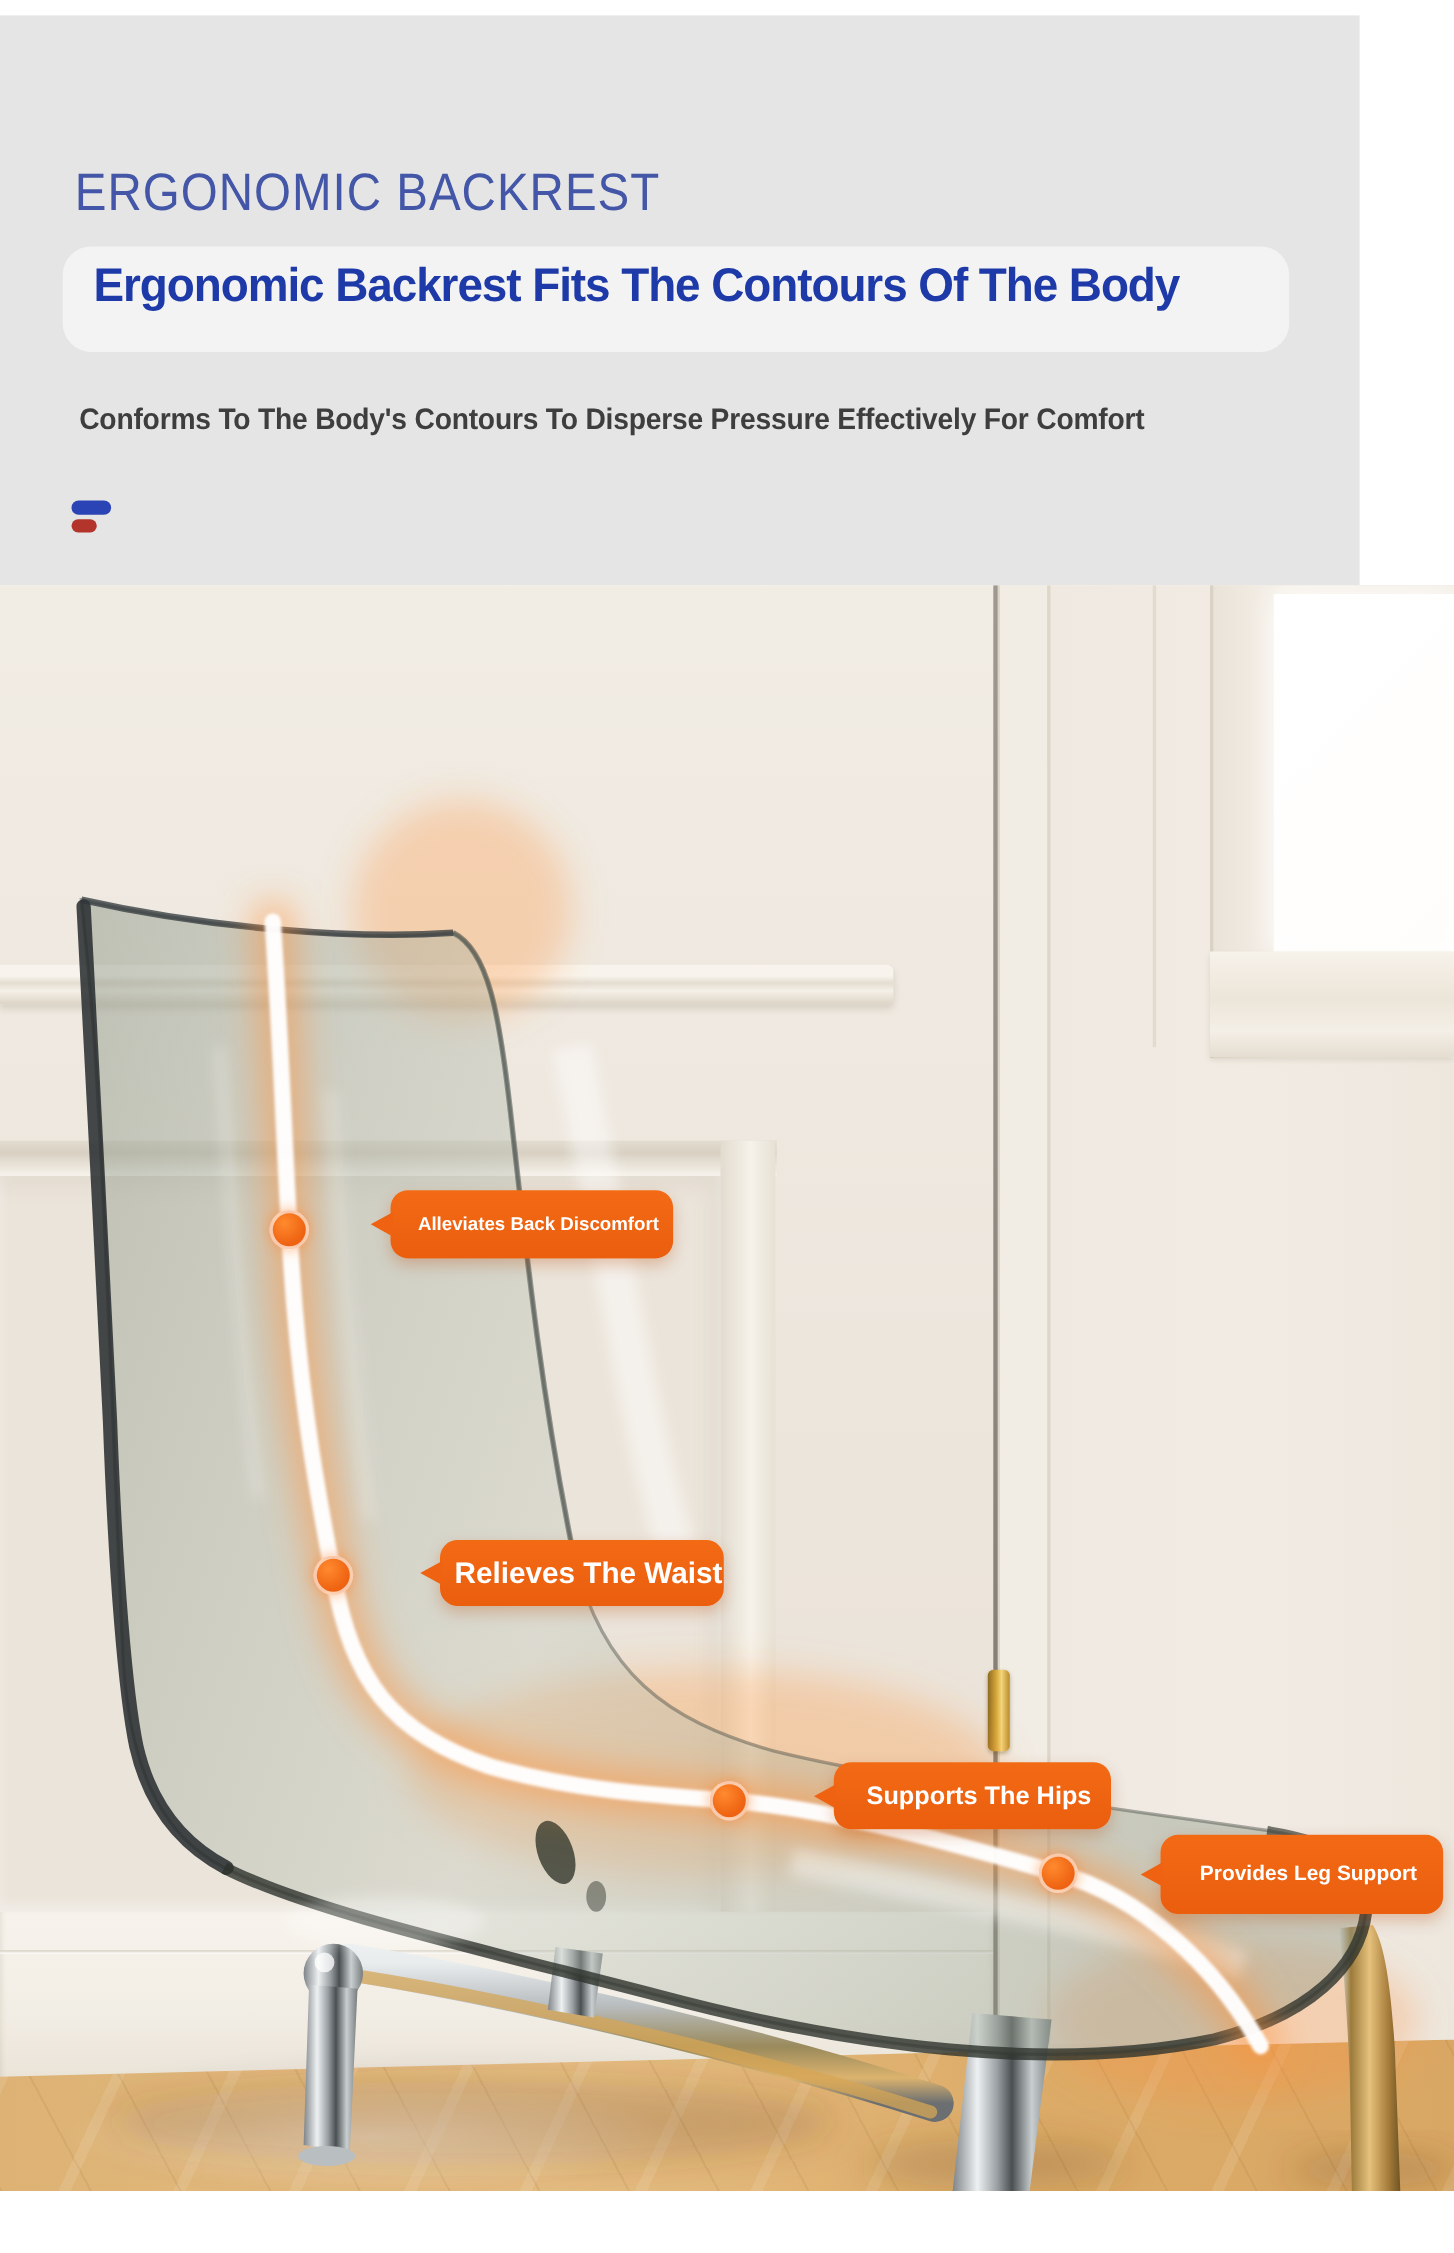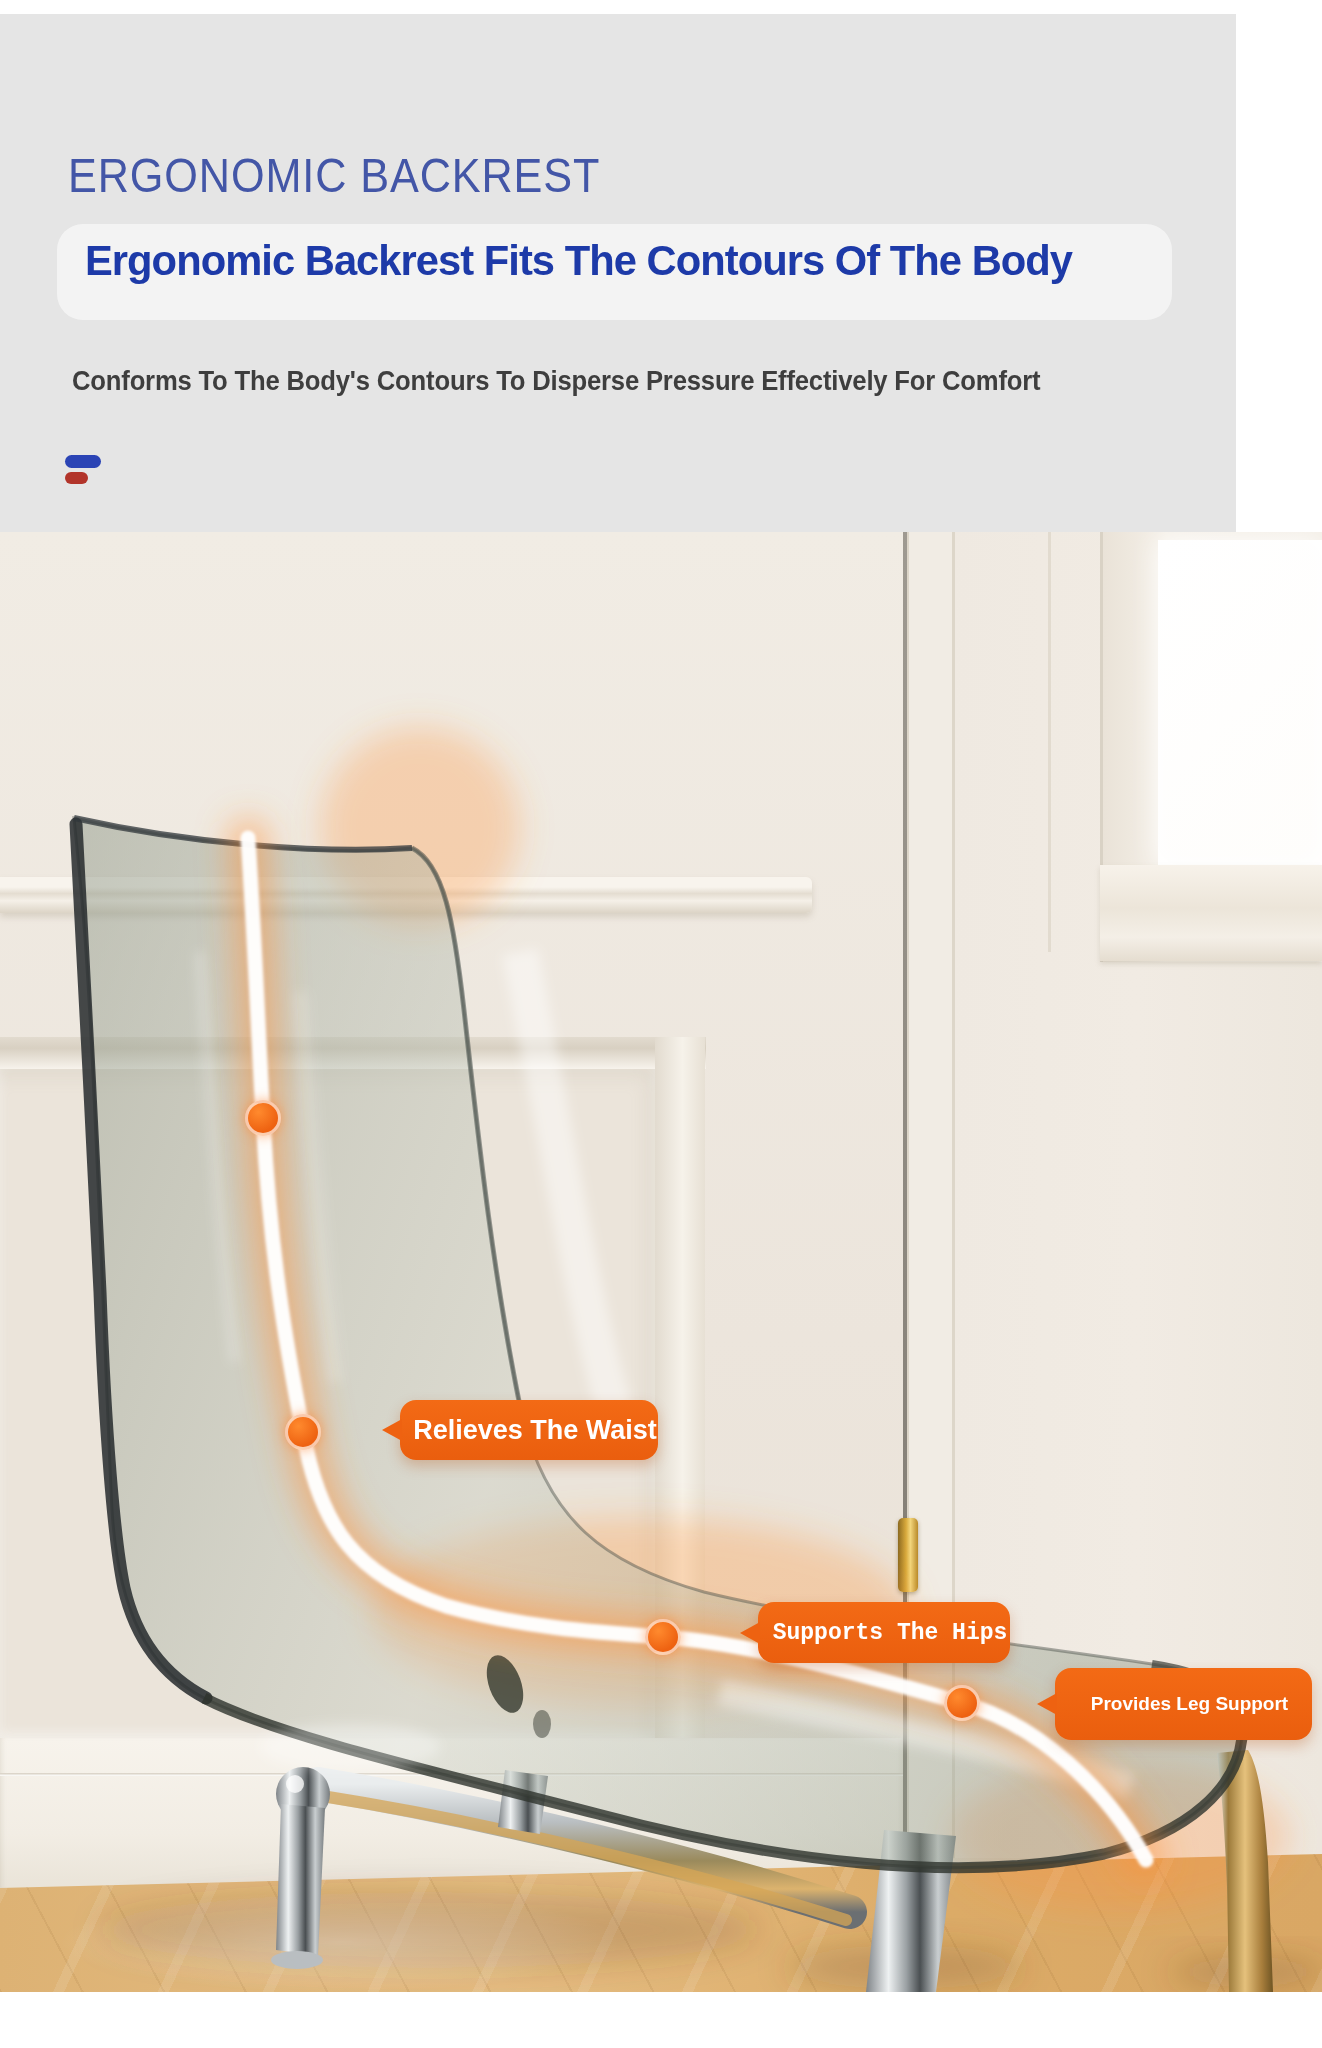--- a/index.html
+++ b/index.html
@@ -75,21 +75,21 @@
        background:radial-gradient(circle at 35% 30%,#ff8a2e,#ee6211 70%);
        border:3px solid rgba(255,255,255,.65);box-shadow:0 0 12px rgba(255,130,45,.55);}
   .bubble{position:absolute;display:flex;align-items:center;justify-content:center;
        background:linear-gradient(180deg,#f36a15,#ea5e0e);border-radius:16px;color:#ffffff;
        font-weight:700;box-shadow:0 6px 14px rgba(180,70,0,.28);padding-left:12px;}
   .bubble .tail{position:absolute;left:-18px;top:50%;transform:translateY(-50%);width:0;height:0;
        border-style:solid;border-width:11px 20px 11px 0;
        border-color:transparent #ee6211 transparent transparent;}
   .b1{left:355px;top:550px;width:245px;height:62px;font-size:17px;}
   .b2{left:400px;top:868px;width:246px;height:60px;font-size:27px;}
-  .b3{left:758px;top:1070px;width:240px;height:61px;font-size:23px;font-family:Liberation Mono, monospace;}
+  .b3{left:758px;top:1070px;width:240px;height:61px;font-size:23px;}
   .b4{left:1055px;top:1136px;width:245px;height:72px;font-size:19px;}
 
   .strip-top{position:absolute;left:0;top:0;width:1322px;height:14px;background:#ffffff;}
   .strip-bottom{position:absolute;left:0;top:1992px;width:1322px;height:56px;background:#ffffff;}
 </style>
 </head>
 <body>
 
 <div class="stage">
 
@@ -210,20 +210,24 @@
       <path d="M248,306 C256,430 258,498 263,586 C270,718 285,808 303,900 C320,996 356,1044 446,1074
                C520,1095 592,1100 663,1105 C758,1112 882,1148 962,1171 C1038,1192 1106,1256 1146,1328" fill="none" stroke="rgba(255,255,255,.97)" stroke-width="15" stroke-linecap="round" filter="url(#b2)"></path>
     </svg>
     </div>
 
     <div class="dot" style="left:263px;top:586px;"></div>
     <div class="dot" style="left:303px;top:900px;"></div>
     <div class="dot" style="left:663px;top:1105px;"></div>
     <div class="dot" style="left:962px;top:1171px;"></div>
 
+    <div class="bubble b1">
+      <span class="tail"></span>
+      <span>Alleviates Back Discomfort</span>
+    </div>
     <div class="bubble b2">
       <span class="tail"></span>
       <span>Relieves The Waist</span>
     </div>
     <div class="bubble b3">
       <span class="tail"></span>
       <span>Supports The Hips</span>
     </div>
     <div class="bubble b4">
       <span class="tail"></span>

